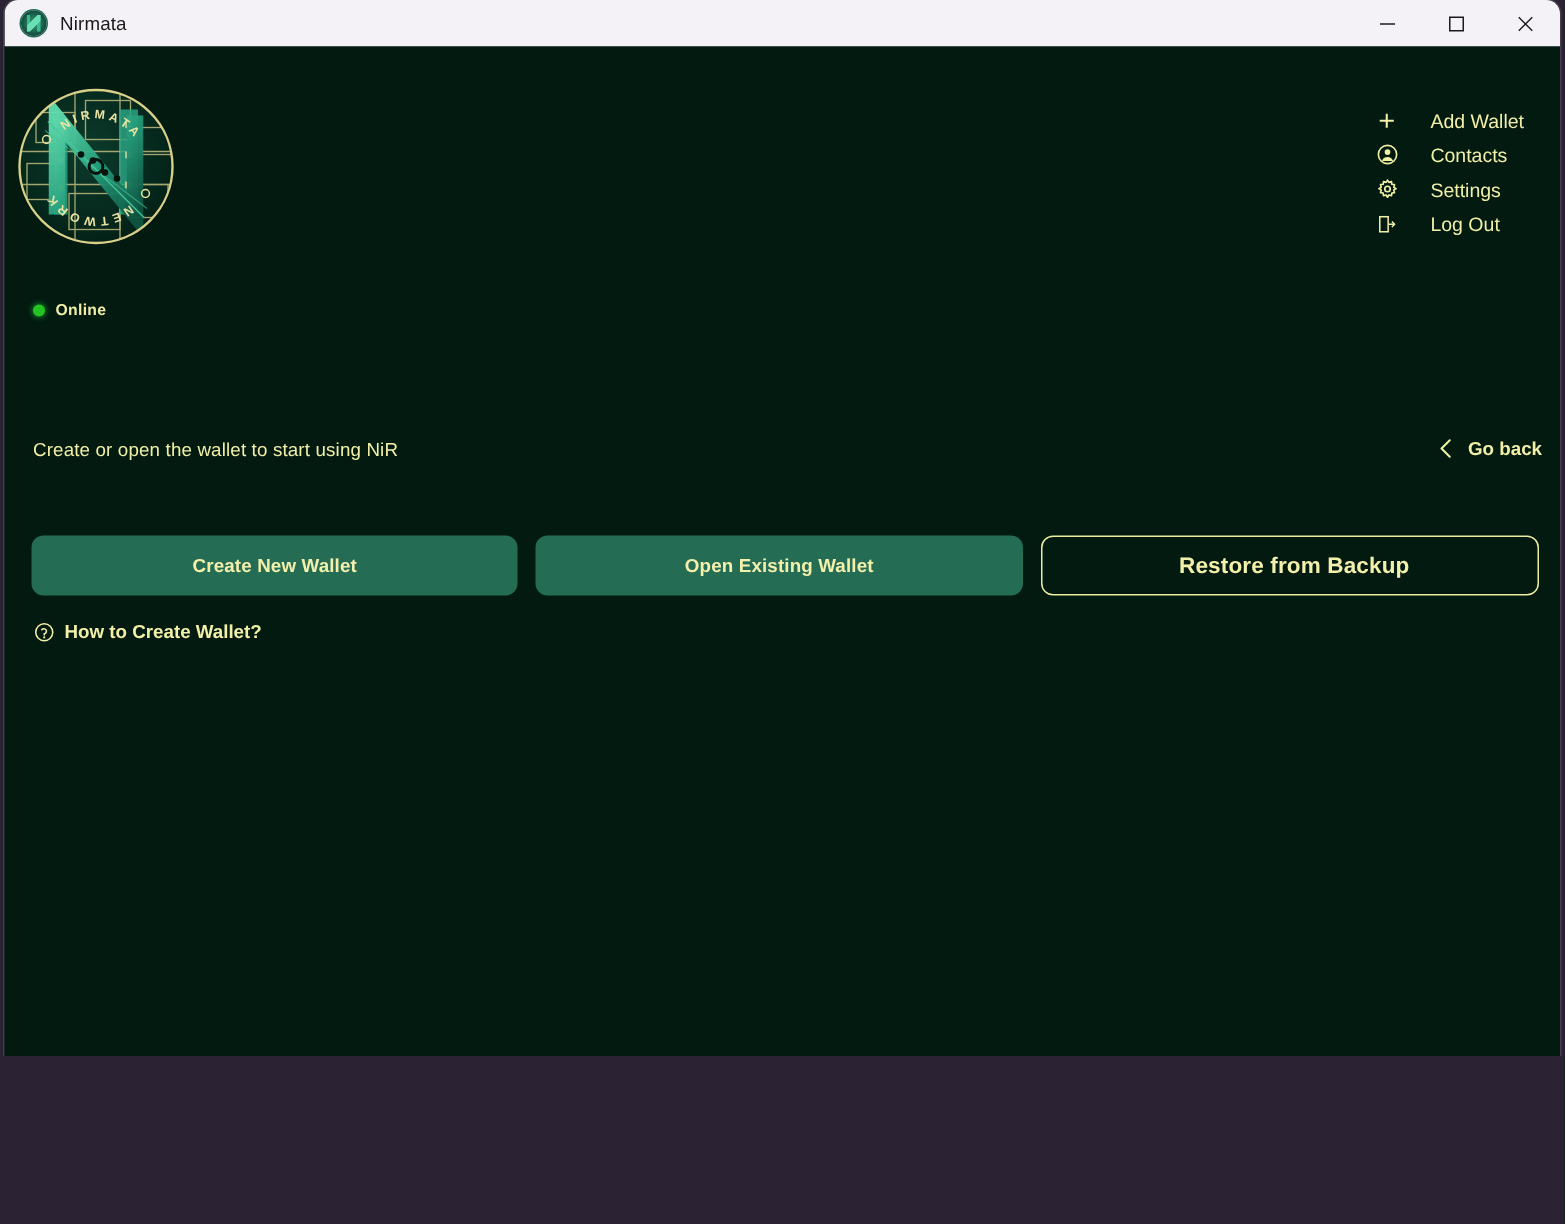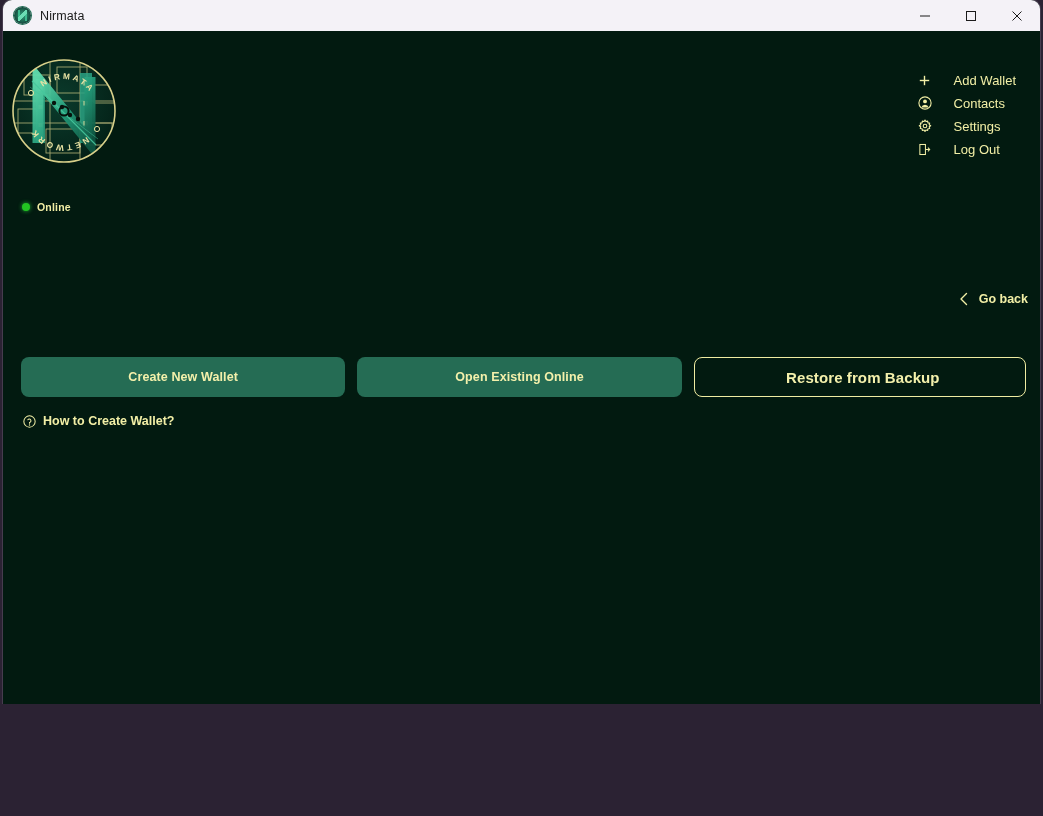--- a/index.html
+++ b/index.html
@@ -380,36 +380,37 @@
               <rect x="2" y="1.6" width="6" height="10.8" fill="none" stroke="#f2efa6" stroke-width="1.1"></rect>
               <line x1="8.6" y1="7" x2="12.4" y2="7" stroke="#f2efa6" stroke-width="1.1"></line>
               <polyline points="10.7,5 12.6,7 10.7,9" fill="none" stroke="#f2efa6" stroke-width="1.1"></polyline>
             </svg>
           </span>
           <span class="nav-label">Log Out</span>
         </div>
 
       </div>
 
+      <div id="headline">Create or open the wallet to start using NiR</div>
 
       <div id="goback">
         <span class="nav-ico">
           <svg width="10" height="14" viewBox="0 0 10 14">
             <polyline points="7.5,1.5 2,7 7.5,12.5" fill="none" stroke="#f2efa6" stroke-width="1.4" stroke-linecap="round" stroke-linejoin="round"></polyline>
           </svg>
         </span>
         <span>Go back</span>
       </div>
 
       <div id="btn-row">
         <button class="action-btn filled">
           <span class="btn-text">Create New Wallet</span>
         </button>
         <button class="action-btn filled">
-          <span class="btn-text">Open Existing Online</span>
+          <span class="btn-text">Open Existing Wallet</span>
         </button>
         <button class="action-btn outlined">
           <span class="btn-text">Restore from Backup</span>
         </button>
       </div>
 
       <div id="help-link">
         <span class="nav-ico">
           <svg width="13" height="13" viewBox="0 0 14 14">
             <circle cx="7" cy="7" r="6.1" fill="none" stroke="#f2efa6" stroke-width="1.1"></circle>

